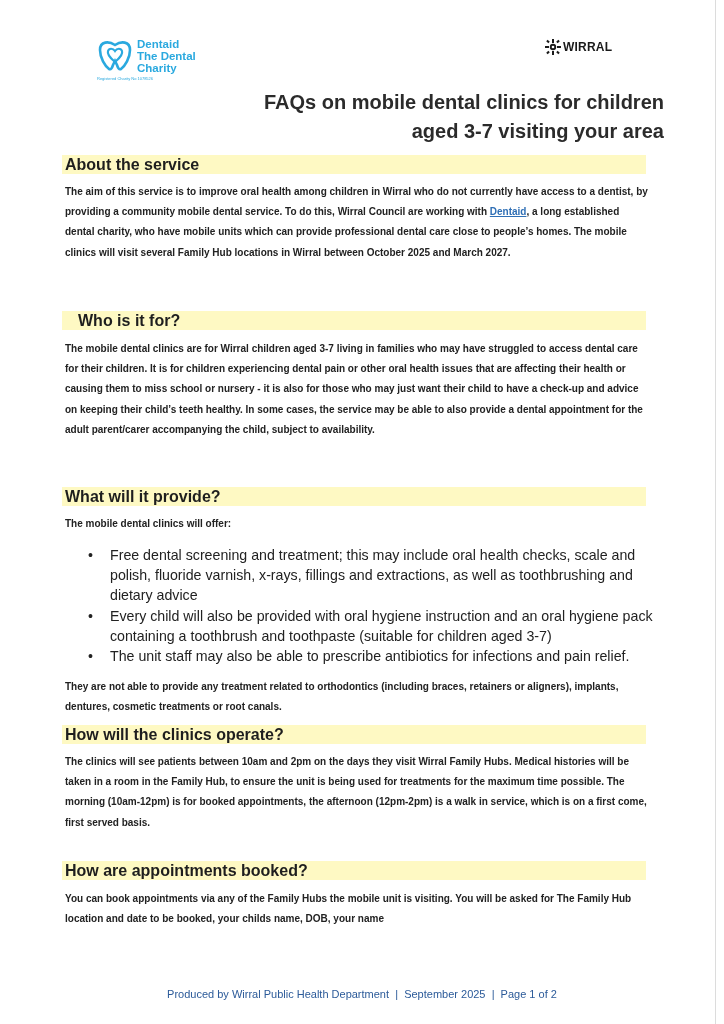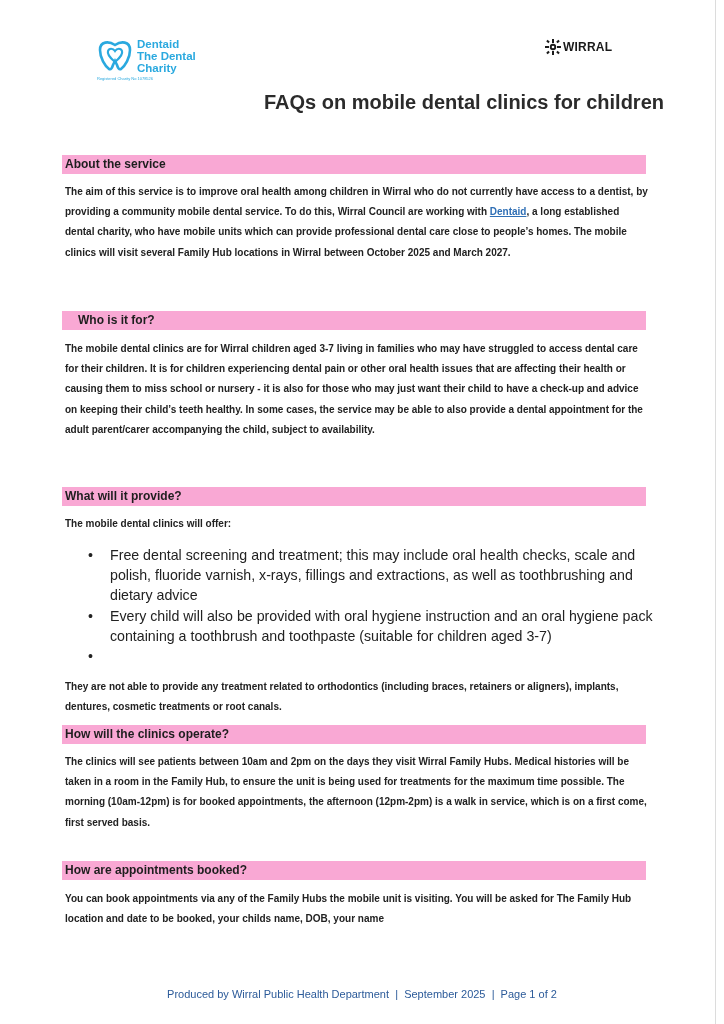--- a/index.html
+++ b/index.html
@@ -10,22 +10,22 @@
   .scan-line { position: absolute; left: 715px; top: 0; width: 1px; height: 1024px; background: #dcdcdc; }
   .logo-dentaid { position: absolute; left: 97px; top: 38px; width: 120px; height: 46px; }
   .logo-dentaid svg { position: absolute; left: 0; top: 2px; }
   .logo-dentaid .name { position: absolute; left: 40px; top: 0; font-size: 11.5px; line-height: 12px; font-weight: bold; color: #2aa9df; }
   .logo-dentaid .reg { position: absolute; left: 0; top: 38px; font-size: 4px; color: #2aa9df; white-space: nowrap; }
   .logo-wirral { position: absolute; left: 545px; top: 39px; display: flex; align-items: center; }
   .logo-wirral .wordmark { font-size: 12px; font-weight: bold; color: #1a1a1a; letter-spacing: 0.2px; margin-left: 2px; }
   .title { position: absolute; left: 60px; top: 88px; width: 604px; text-align: right; font-size: 20px; font-weight: bold; line-height: 29px; color: #2b2b2b; }
   .title div { display: block; }
   .section-bar {
-    position: absolute; left: 62px; width: 584px; height: 19px; background: #f9a8d4;
-    font-size: 12px; font-weight: bold; line-height: 19px; padding-left: 3px; box-sizing: border-box; color: #1e1e1e;
+    position: absolute; left: 62px; width: 584px; height: 19px; background: #fef9c3;
+    font-size: 16px; font-weight: bold; line-height: 19px; padding-left: 3px; box-sizing: border-box; color: #1e1e1e;
   }
   .para { position: absolute; left: 65px; width: 585px; font-size: 10px; line-height: 20.2px; color: #222; font-weight: bold; }
   .para a { color: #2f6fb5; text-decoration: underline; }
   ul.bullets { position: absolute; left: 65px; width: 590px; margin: 0; padding: 0; list-style: none; font-size: 14.2px; line-height: 20.2px; color: #222; }
   ul.bullets li { position: relative; padding-left: 45px; }
   ul.bullets li .dot { position: absolute; left: 23px; top: 0; }
   .footer { position: absolute; left: 0; top: 988px; width: 724px; text-align: center; font-size: 11px; color: #2b5a99; }
   .footer span { display: inline; }
 </style>
 </head>
@@ -59,36 +59,37 @@
       <rect x="11.5" y="1.5" width="3" height="2" transform="rotate(-45 13 2.5)"></rect>
       <rect x="1.5" y="12.5" width="3" height="2" transform="rotate(-45 3 13.5)"></rect>
     </g>
     <circle cx="8" cy="8" r="1.3" fill="#fff"></circle>
   </svg>
   <span class="wordmark">WIRRAL</span>
 </div>
 
 <div class="title">
   <div>FAQs on mobile dental clinics for children</div>
+  <div>aged 3-7 visiting your area</div>
 </div>
 
 <div class="section-bar" style="top:155px;">About the service</div>
 <div class="para" style="top:182px;">
   <span>The aim of this service is to improve oral health among children in Wirral who do not currently have access to a dentist, by providing a community mobile dental service. To do this, Wirral Council are working with </span><a href="#">Dentaid</a><span>, a long established dental charity, who have mobile units which can provide professional dental care close to people’s homes. The mobile clinics will visit several Family Hub locations in Wirral between October 2025 and March 2027.</span>
 </div>
 
 <div class="section-bar" style="top:311px;padding-left:16px;">Who is it for?</div>
 <div class="para" style="top:339px;">The mobile dental clinics are for Wirral children aged 3-7 living in families who may have struggled to access dental care for their children. It is for children experiencing dental pain or other oral health issues that are affecting their health or causing them to miss school or nursery - it is also for those who may just want their child to have a check-up and advice on keeping their child’s teeth healthy. In some cases, the service may be able to also provide a dental appointment for the adult parent/carer accompanying the child, subject to availability.</div>
 
 <div class="section-bar" style="top:487px;">What will it provide?</div>
 <div class="para" style="top:514px;">The mobile dental clinics will offer:</div>
 <ul class="bullets" style="top:545px;">
   <li><span class="dot">•</span><span>Free dental screening and treatment; this may include oral health checks, scale and polish, fluoride varnish, x-rays, fillings and extractions, as well as toothbrushing and dietary advice</span></li>
   <li><span class="dot">•</span><span>Every child will also be provided with oral hygiene instruction and an oral hygiene pack containing a toothbrush and toothpaste (suitable for children aged 3-7)</span></li>
-  <li><span class="dot">•</span></li>
+  <li><span class="dot">•</span><span>The unit staff may also be able to prescribe antibiotics for infections and pain relief.</span></li>
 </ul>
 <div class="para" style="top:677px;">
   <span>They are </span><b>not</b><span> able to provide any treatment related to orthodontics (including braces, retainers or aligners), implants, dentures, cosmetic treatments or root canals.</span>
 </div>
 
 <div class="section-bar" style="top:725px;">How will the clinics operate?</div>
 <div class="para" style="top:752px;">The clinics will see patients between 10am and 2pm on the days they visit Wirral Family Hubs. Medical histories will be taken in a room in the Family Hub, to ensure the unit is being used for treatments for the maximum time possible. The morning (10am-12pm) is for booked appointments, the afternoon (12pm-2pm) is a walk in service, which is on a first come, first served basis.</div>
 
 <div class="section-bar" style="top:861px;">How are appointments booked?</div>
 <div class="para" style="top:889px;">You can book appointments via any of the Family Hubs the mobile unit is visiting. You will be asked for The Family Hub location and date to be booked, your childs name, DOB, your name</div>

